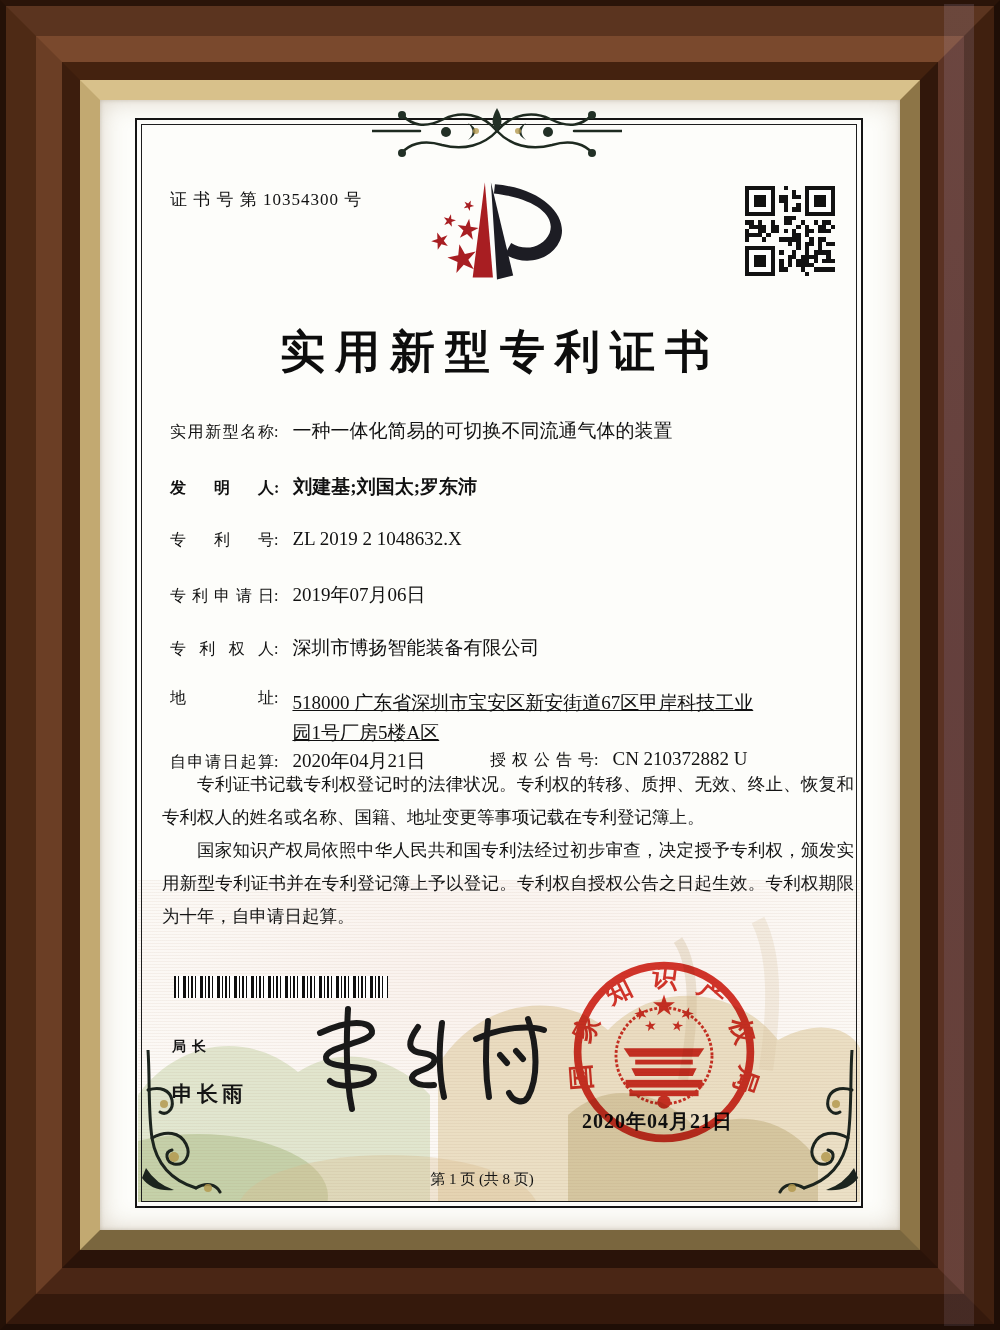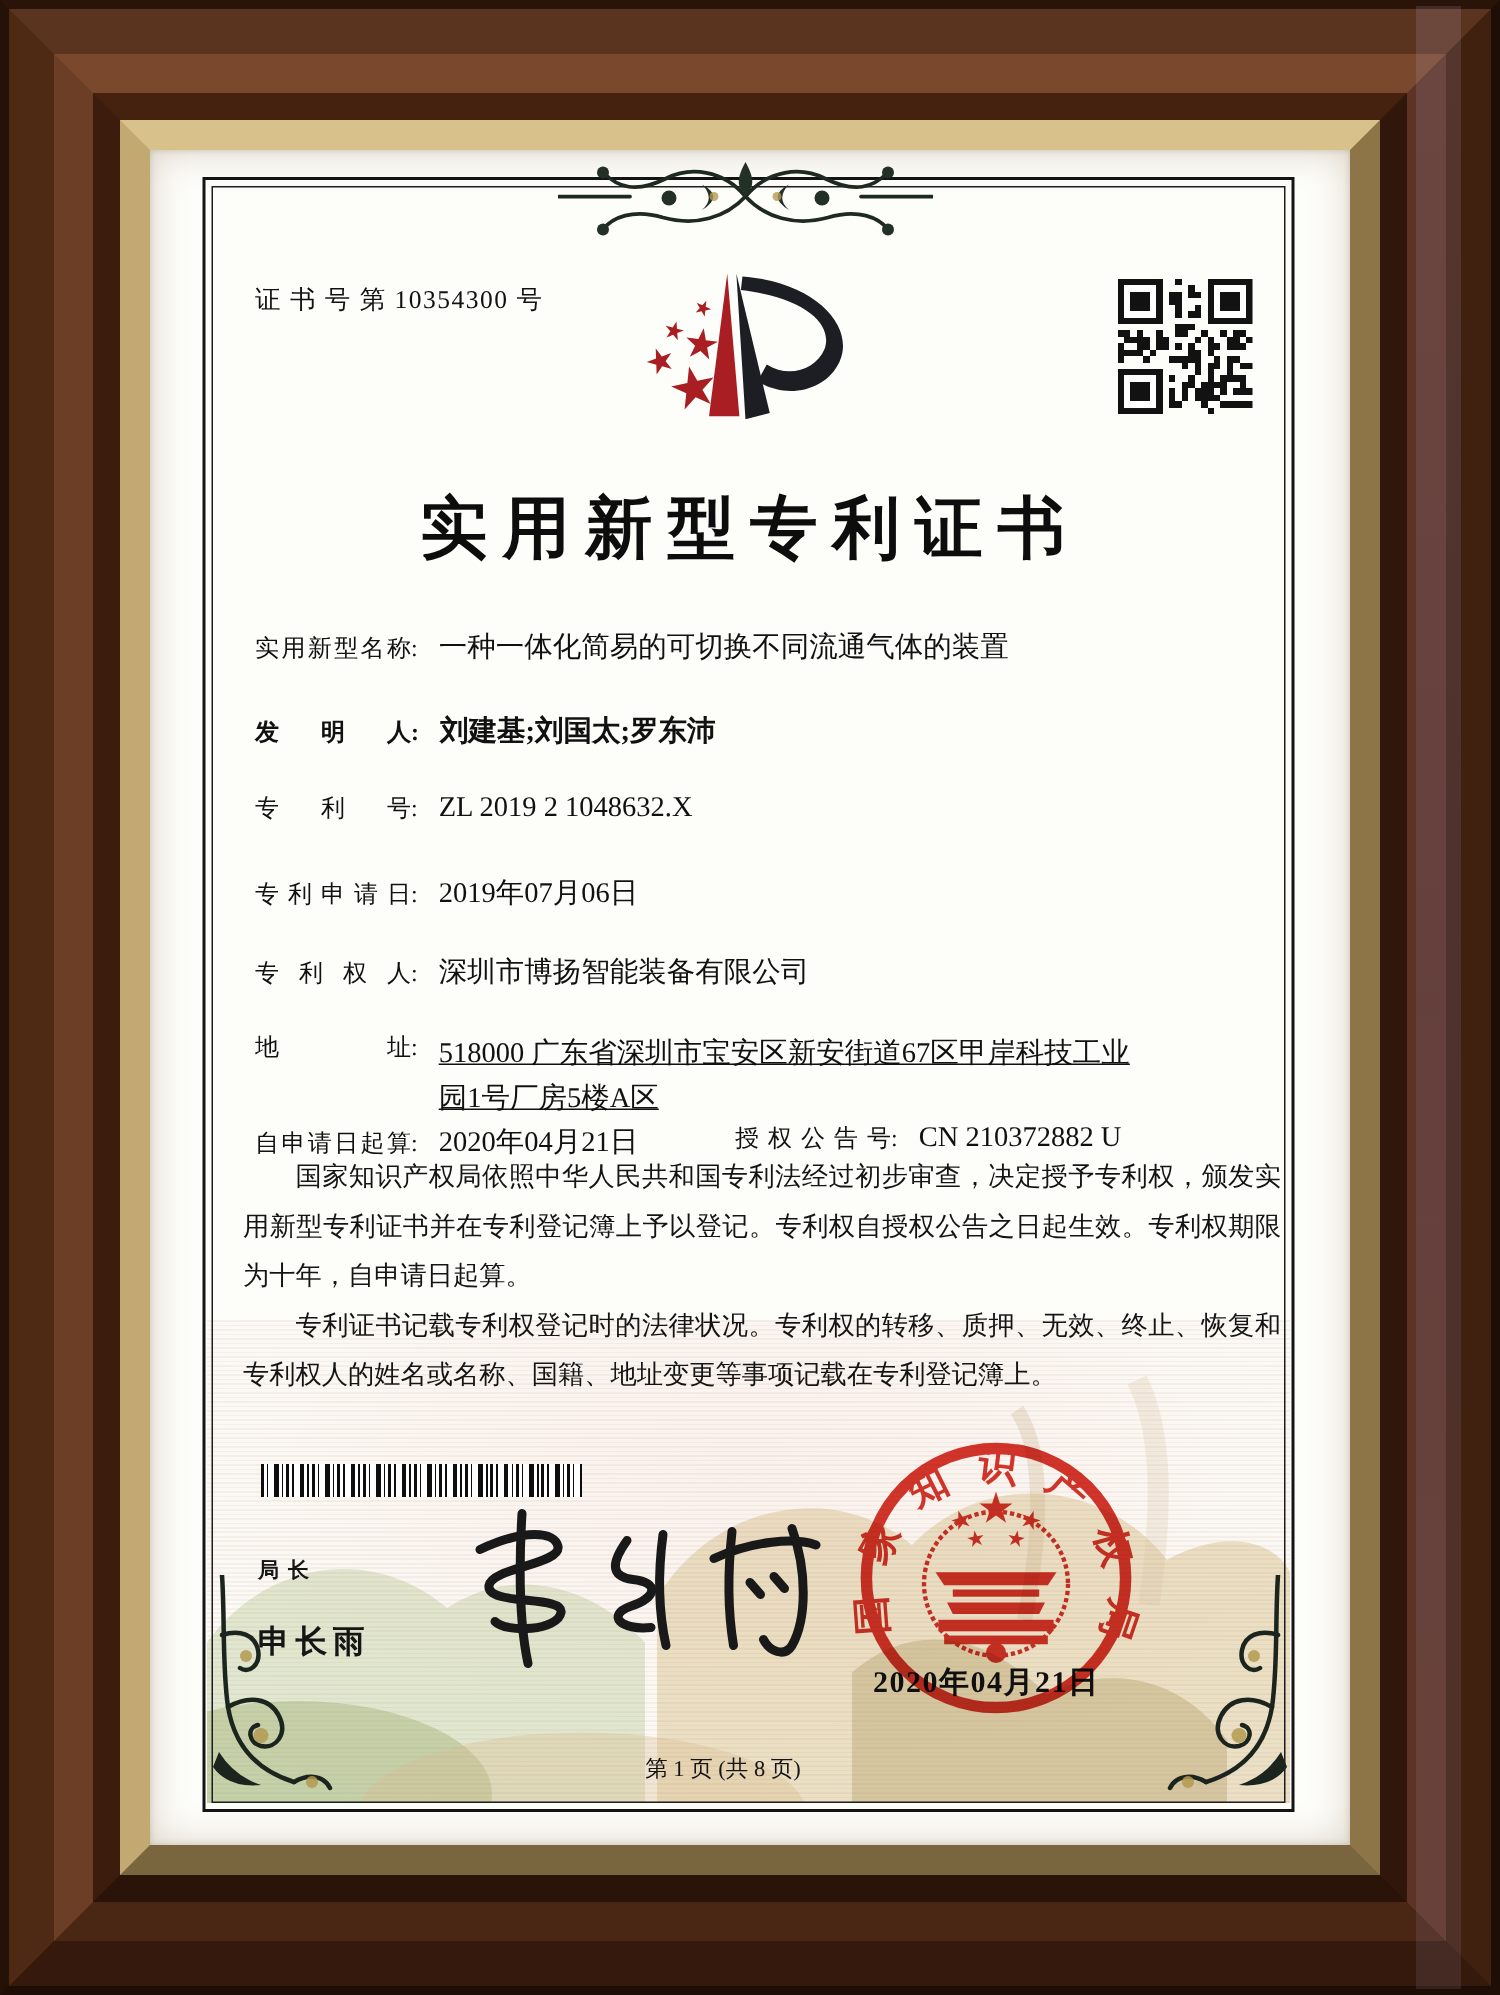--- a/index.html
+++ b/index.html
@@ -316,22 +316,22 @@
     </div>
     <div class="row r-addr">
       <span class="flabel">地址</span><span class="colon">:</span><span class="addr-wrap"><span class="fvalue">518000 广东省深圳市宝安区新安街道67区甲岸科技工业</span><br><span class="fvalue">园1号厂房5楼A区</span></span>
     </div>
     <div class="row r-grant">
       <span class="flabel">自申请日起算</span><span class="colon">:</span><span class="fvalue">2020年04月21日</span>
       <span class="grant2"><span class="flabel">授权公告号</span><span class="colon">:</span><span class="fvalue">CN 210372882 U</span></span>
     </div>
 
     <div class="paras">
+      <p>专利证书记载专利权登记时的法律状况。专利权的转移、质押、无效、终止、恢复和专利权人的姓名或名称、国籍、地址变更等事项记载在专利登记簿上。</p>
       <p>国家知识产权局依照中华人民共和国专利法经过初步审查，决定授予专利权，颁发实用新型专利证书并在专利登记簿上予以登记。专利权自授权公告之日起生效。专利权期限为十年，自申请日起算。</p>
-      <p>专利证书记载专利权登记时的法律状况。专利权的转移、质押、无效、终止、恢复和专利权人的姓名或名称、国籍、地址变更等事项记载在专利登记簿上。</p>
     </div>
 
     <div class="barcode"></div>
     <div class="dir-title">局长</div>
     <div class="dir-name">申长雨</div>
 
     <svg class="sig" viewBox="0 0 260 120" aria-hidden="true">
       <g fill="none" stroke="#191919" stroke-width="6" stroke-linecap="round" stroke-linejoin="round">
         <path d="M30,36 C60,22 80,24 82,34 C84,46 38,48 36,60 C34,74 86,66 84,78 C82,90 48,92 40,84"></path>
         <path d="M58,12 C56,46 56,84 62,112"></path>

